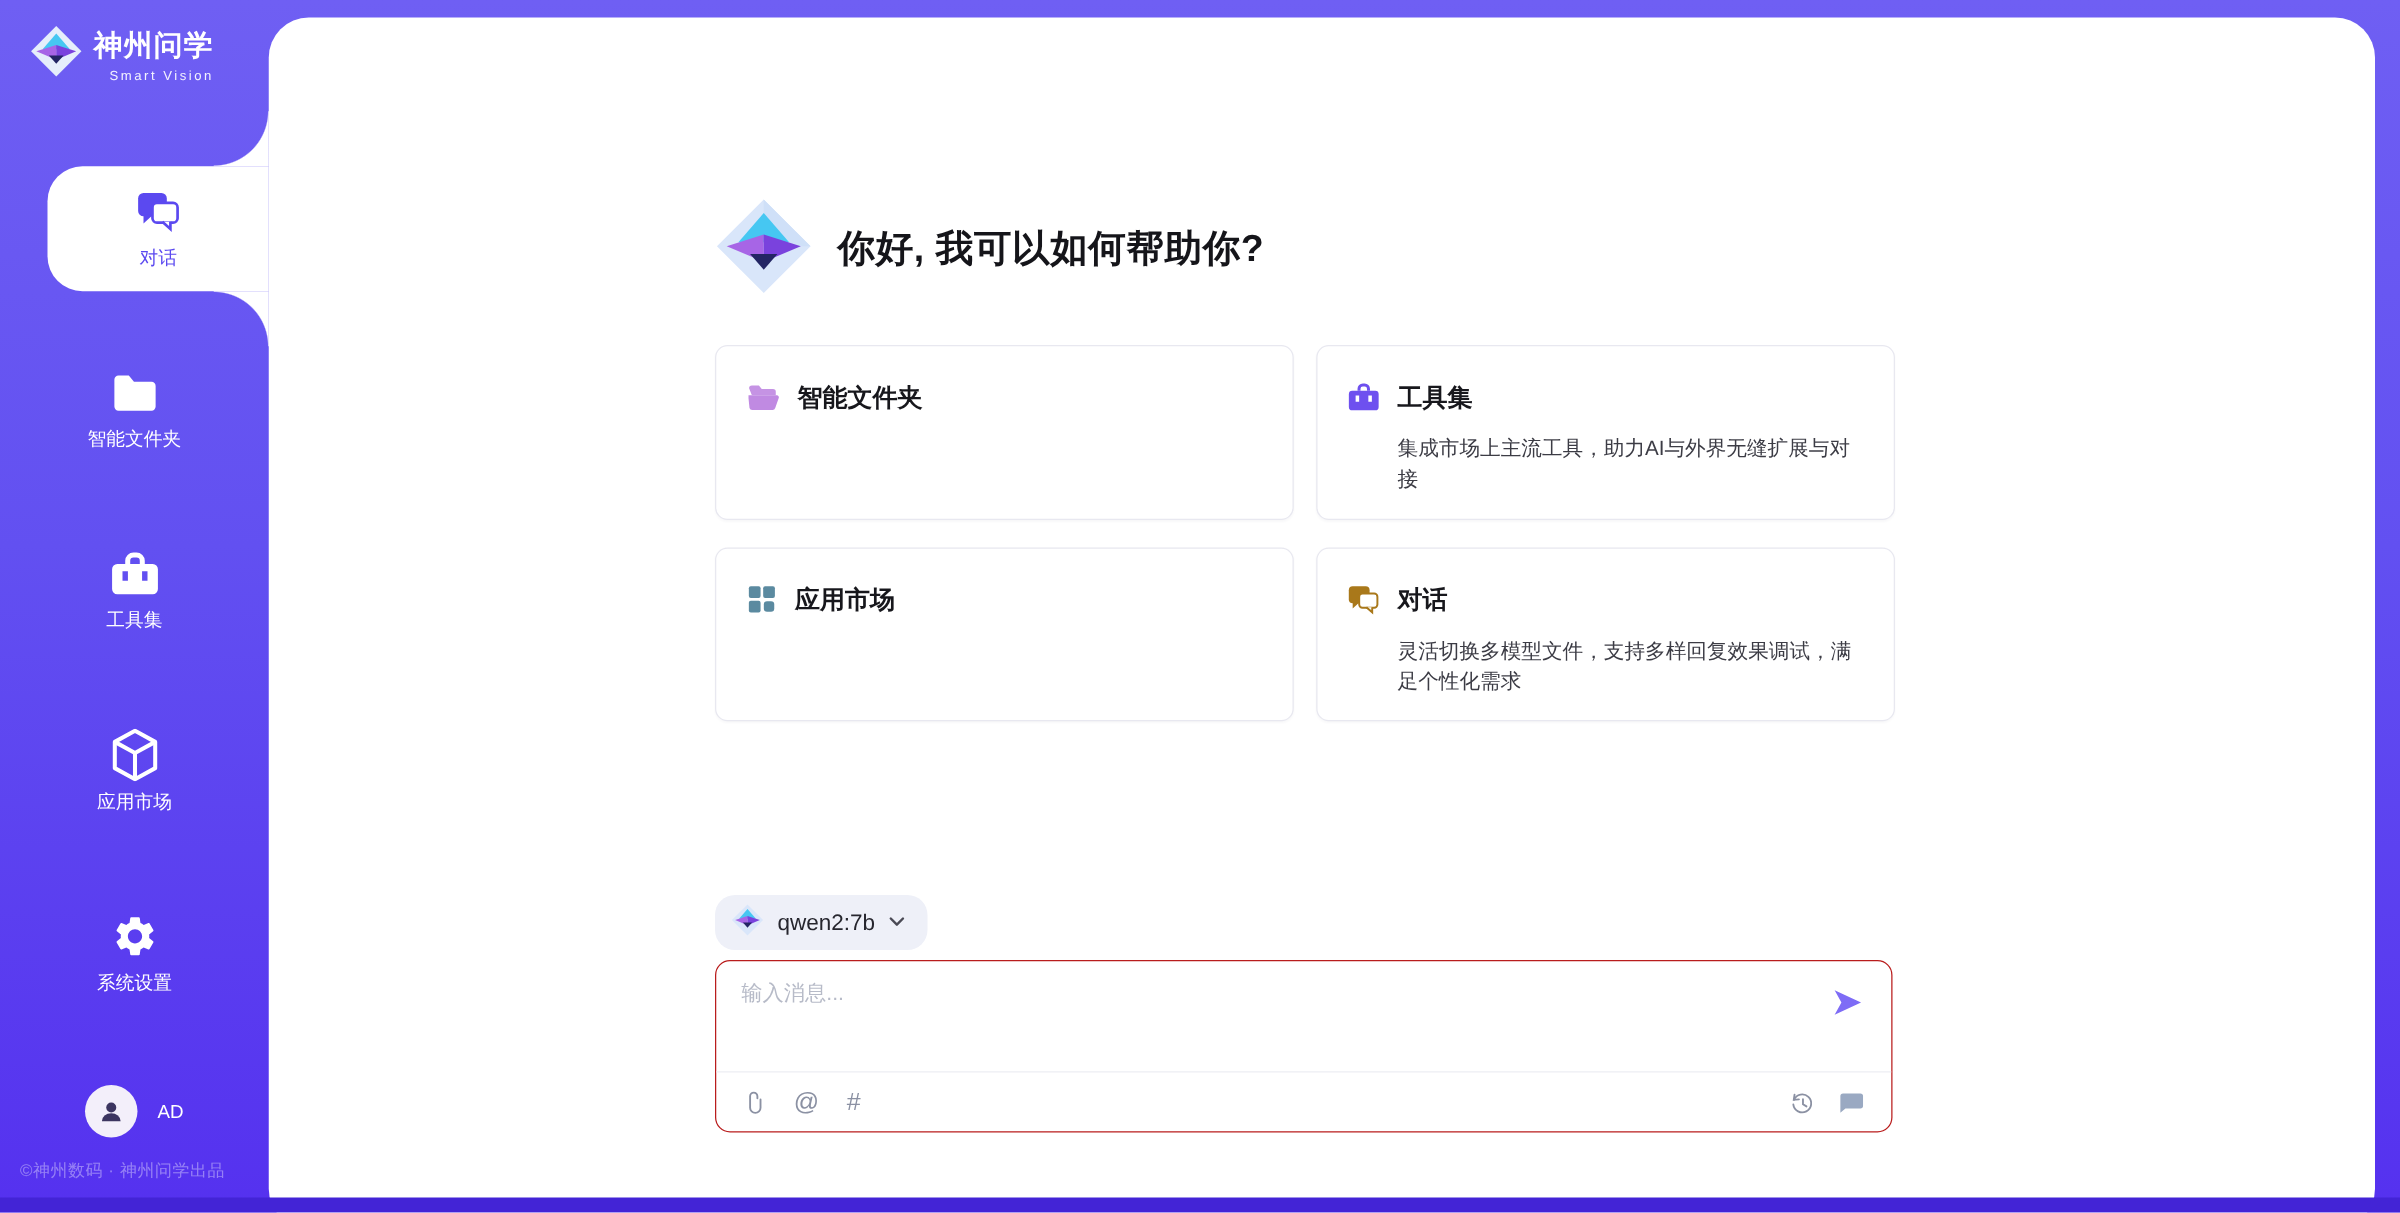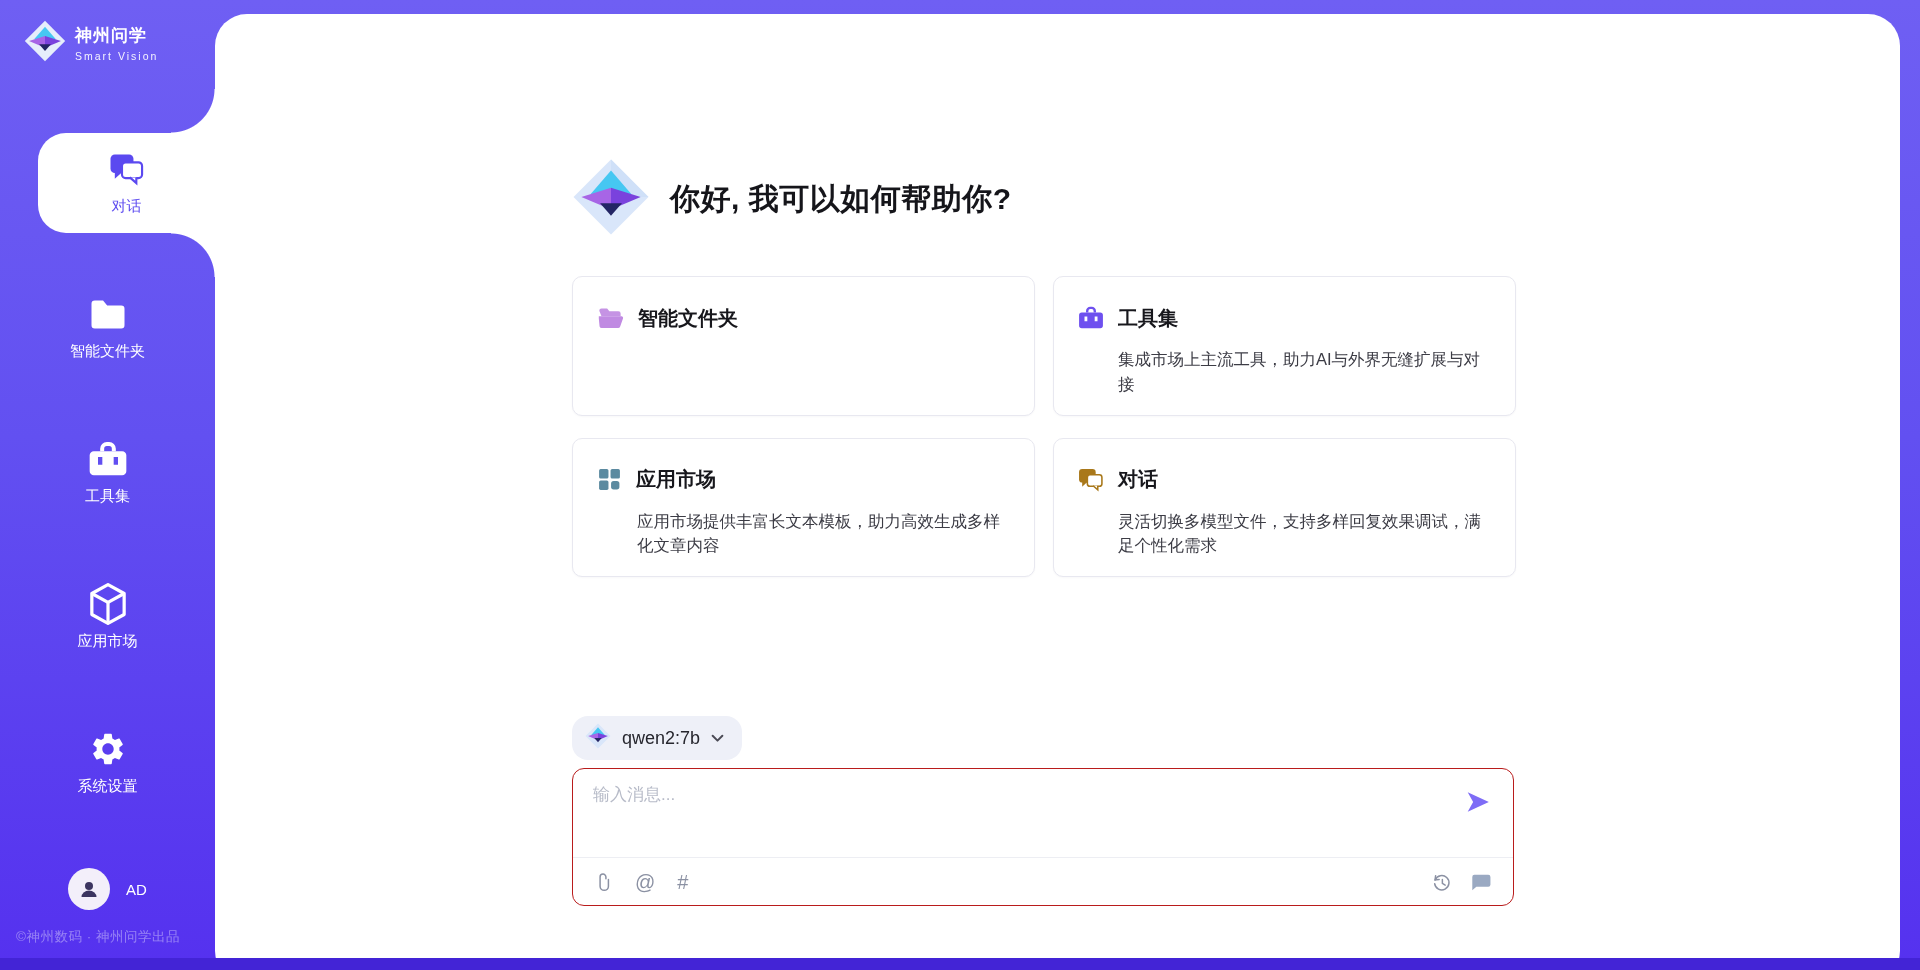--- a/index.html
+++ b/index.html
@@ -17,22 +17,22 @@
   .panel {
     position:absolute; left:215px; top:14px; width:1685px; height:969px;
     background:#ffffff; border-radius:32px;
   }
 
   
   .sidebar { position:absolute; left:0; top:0; width:215px; height:970px; }
 
   .brand { position:absolute; left:24px; top:20px; display:flex; align-items:center; gap:9px; }
   .brand-text { display:flex; flex-direction:column; }
-  .brand-name { color:#fff; font-size:17px; font-weight:700; letter-spacing:1px; }
-  .brand-tagline { color:rgba(255,255,255,.92); font-size:10.5px; letter-spacing:2px; margin-top:3px; }
+  .brand-name { color:#fff; font-size:23px; font-weight:700; letter-spacing:1px; }
+  .brand-tagline { color:rgba(255,255,255,.92); font-size:10.5px; letter-spacing:2px; margin-top:3px;text-align:right; }
 
   .nav-item {
     position:absolute; left:0; width:215px; height:100px;
     display:flex; flex-direction:column; align-items:center; justify-content:center; gap:9px;
     color:#fff; cursor:pointer;
   }
   .nav-label { font-size:15px; }
   .nav-item.active {
     left:38px; width:177px; background:#fff; color:#5b49f0;
     border-radius:28px 0 0 28px;
@@ -147,21 +147,20 @@
         <span class="nav-ic ic-c3">
           <svg width="25" height="25" viewBox="0 0 24 24" fill="currentColor">
             <rect x="2" y="2" width="9" height="9" rx="1.5"></rect>
             <rect x="13" y="2" width="9" height="9" rx="1.5"></rect>
             <rect x="2" y="13" width="9" height="9" rx="1.5"></rect>
             <rect x="13.5" y="13.5" width="8" height="8" rx="2.5"></rect>
           </svg>
         </span>
         <span class="card-title">应用市场</span>
       </div>
-      <div class="card-desc">应用市场提供丰富长文本模板，助力高效生成多样化文章内容</div>
     </div>
 
     <div class="card">
       <div class="card-head">
         <span class="nav-ic ic-c4">
           <svg width="26" height="24" viewBox="0 0 50 46">
             <rect x="2" y="2" width="32" height="26" rx="6" fill="currentColor"></rect>
             <path d="M8 26 v10 l11 -10 z" fill="currentColor"></path>
             <rect x="18" y="13" width="28" height="22" rx="5" fill="#fff" stroke="currentColor" stroke-width="3"></rect>
             <path d="M38 34 v8 l-9 -8" fill="#fff" stroke="currentColor" stroke-width="3"></path>

